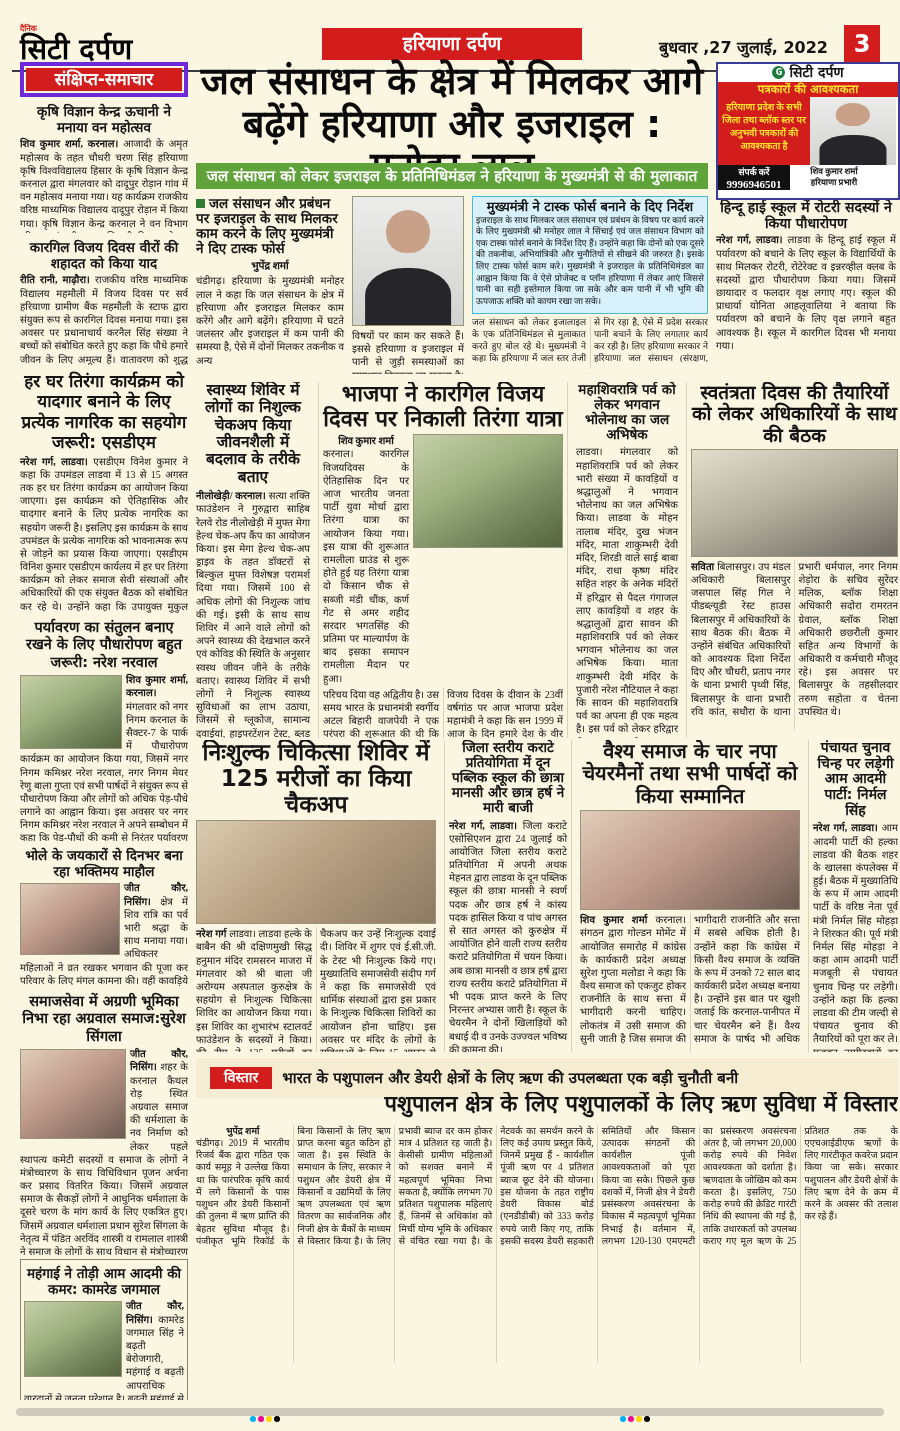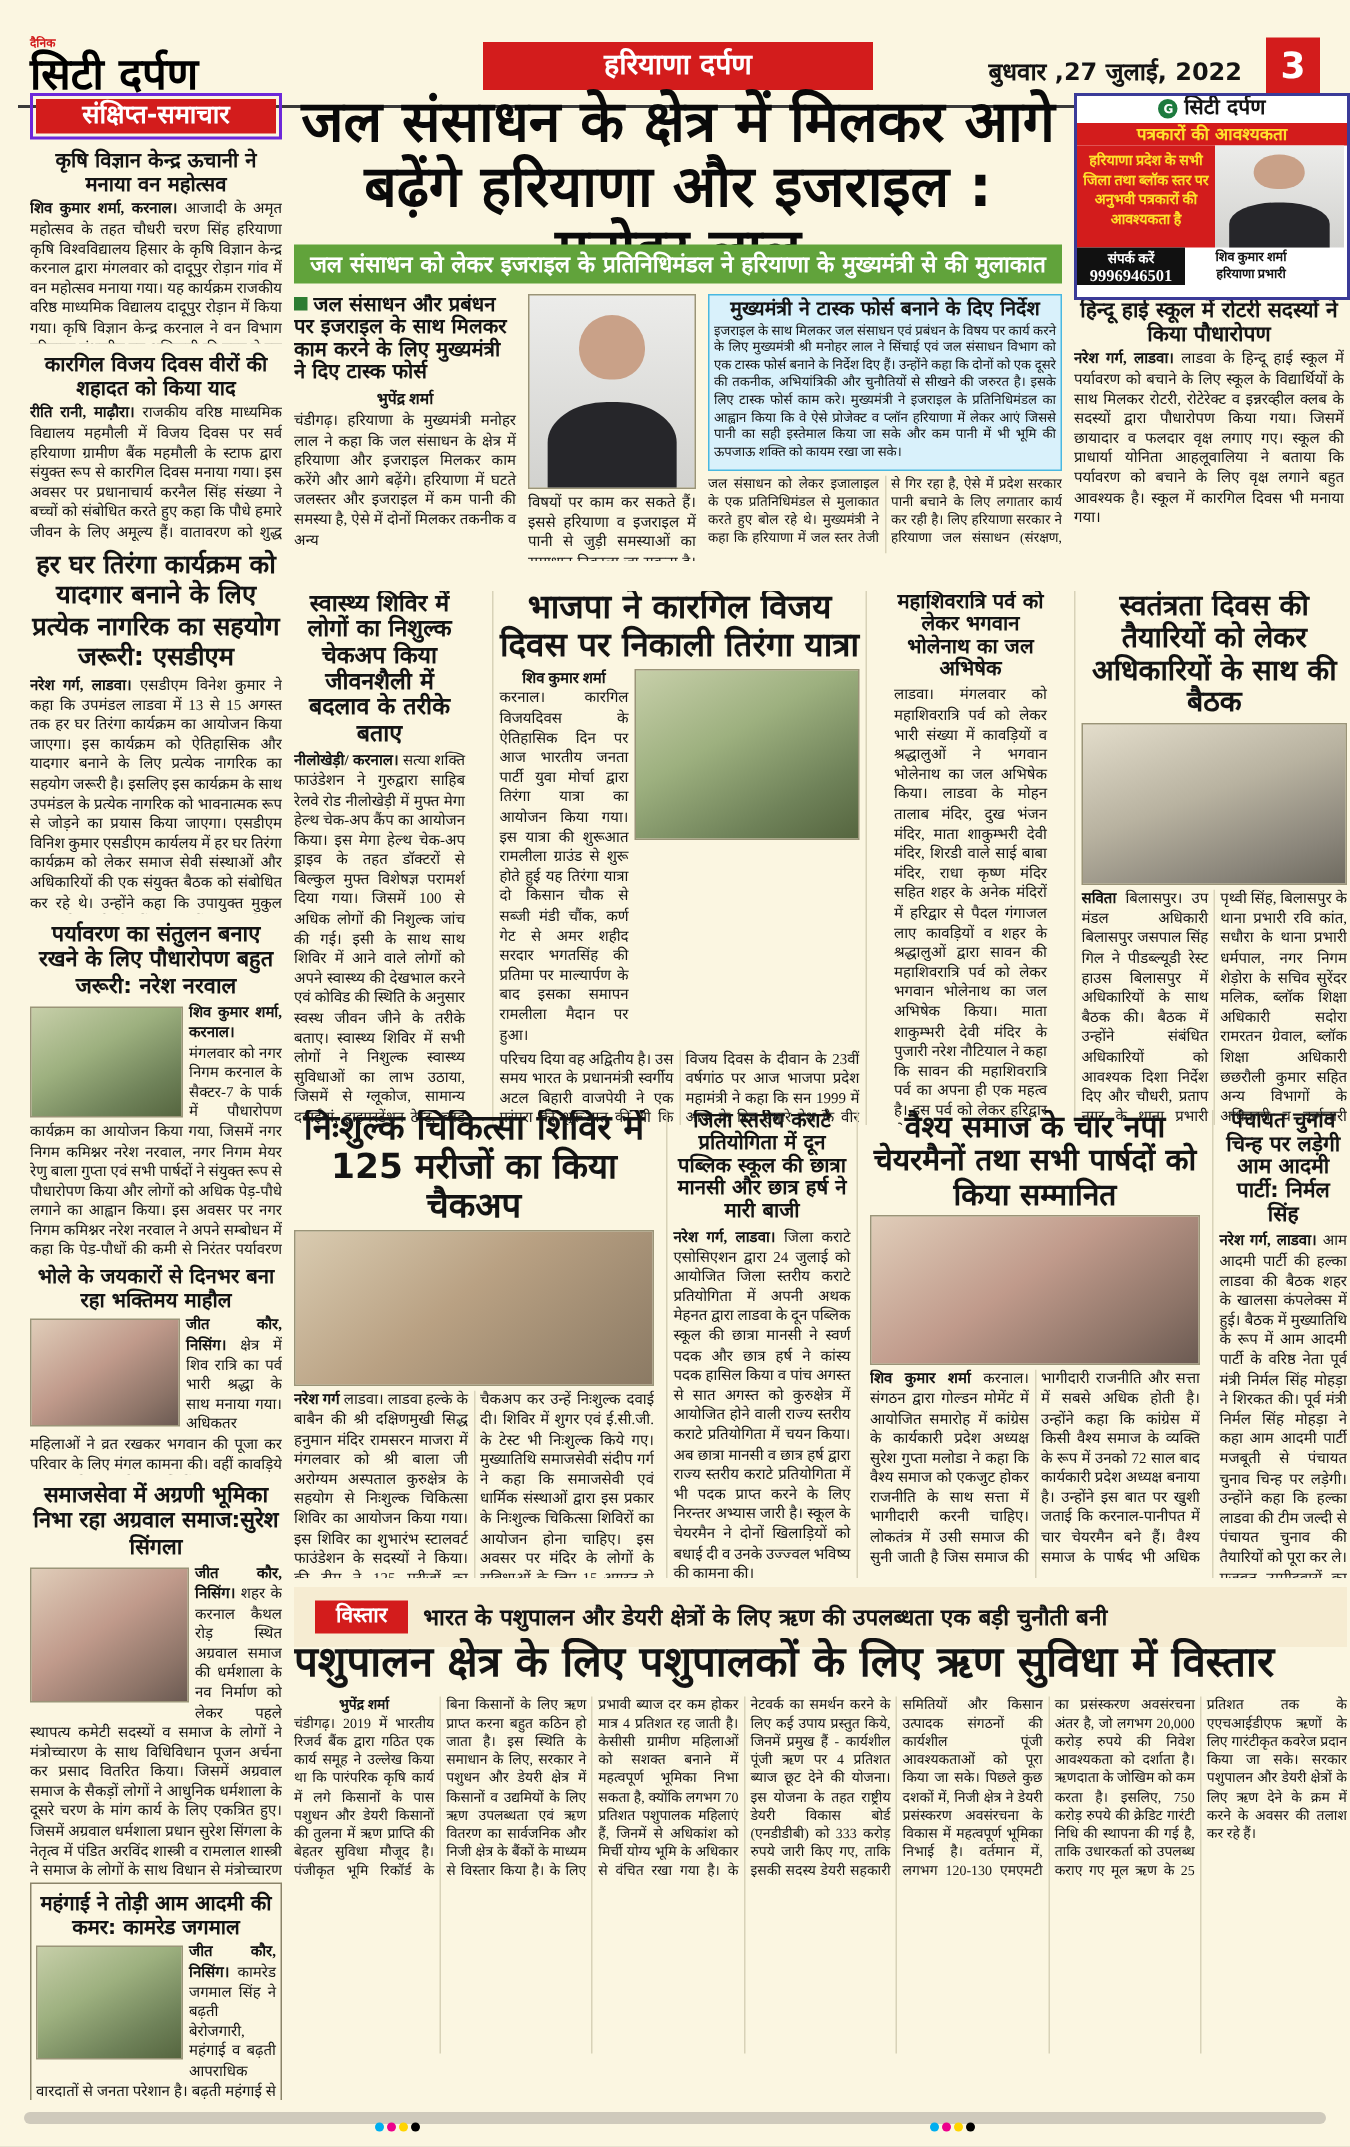--- a/index.html
+++ b/index.html
@@ -33,21 +33,21 @@
     <div class="abs" style="left:8px;top:2px;">
       <div style="color:#d21c1c;font-size:8px;font-weight:bold;">दैनिक</div>
       <div class="hd" style="font-size:29px;color:#000;">सिटी दर्पण</div>
     </div>
     <div class="abs hd" style="left:310px;top:8px;width:260px;height:32px;background:#d31c1c;color:#fff;font-size:19px;display:flex;align-items:center;justify-content:center;">हरियाणा दर्पण</div>
     <div class="abs" style="right:60px;top:16px;font-size:16px;font-weight:bold;font-family:'DejaVu Sans',sans-serif;">बुधवार ,27 जुलाई, 2022</div>
     <div class="abs hd" style="right:8px;top:5px;width:36px;height:38px;background:#d31c1c;color:#fff;font-size:24px;display:flex;align-items:center;justify-content:center;">3</div>
   </div>
 
   <div class="abs" style="left:20px;top:62px;width:168px;height:1338px;overflow:hidden;">
-    <div style="border:2px solid #6d28d9;padding:2px;margin-bottom:4px;">
+    <div style="border:4px solid #6d28d9;padding:2px;margin-bottom:4px;">
       <div class="hd" style="background:#d31c1c;color:#fff;font-size:17px;text-align:center;padding:2px 0;">संक्षिप्त-समाचार</div>
     </div>
 
     <div class="sb-art" style="height:132px;">
       <div class="sb-h">कृषि विज्ञान केन्द्र ऊचानी ने मनाया वन महोत्सव</div>
       <div class="body-txt"><b>शिव कुमार शर्मा, करनाल।</b> <span>आजादी के अमृत महोत्सव के तहत चौधरी चरण सिंह हरियाणा कृषि विश्वविद्यालय हिसार के कृषि विज्ञान केन्द्र करनाल द्वारा मंगलवार को दादूपुर रोड़ान गांव में वन महोत्सव मनाया गया। यह कार्यक्रम राजकीय वरिष्ठ माध्यमिक विद्यालय दादूपुर रोड़ान में किया गया। कृषि विज्ञान केन्द्र करनाल ने वन विभाग हरियाणा संभागीय वन अधिकारी की मदद से इस प्रोग्राम का आयोजन किया गया। केन्द्र के कॉर्डिनेटर डॉ. महा सिंह, जिला विस्तार विशेषज्ञ डॉ. विजय कुमार ने किसानों व स्कूल के विद्यार्थियों को पानी बचाने और अधिक से अधिक पेड़ लगाने के लिए प्रेरित किया। इस अवसर पर दादूपुर गांव के पूर्व सरपंच व राजकीय वरिष्ठ माध्यमिक विद्यालय दादूपुर रोड़ान के कार्यकारी प्रधानाचार्य सहित समस्त स्टाफ भी मौजूद रहा।</span></div>
     </div>
 
     <div class="sb-art" style="height:128px;">
       <div class="sb-h">कारगिल विजय दिवस वीरों की शहादत को किया याद</div>
@@ -126,21 +126,21 @@
     </div>
     <div style="flex:1;">
       <div style="background:#d9f1fb;border:1px solid #49b8e0;padding:3px;height:110px;overflow:hidden;">
         <div class="hd" style="font-size:13px;text-align:center;">मुख्यमंत्री ने टास्क फोर्स बनाने के दिए निर्देश</div>
         <div class="body-txt" style="font-size:8.8px;">इजराइल के साथ मिलकर जल संसाधन एवं प्रबंधन के विषय पर कार्य करने के लिए मुख्यमंत्री श्री मनोहर लाल ने सिंचाई एवं जल संसाधन विभाग को एक टास्क फोर्स बनाने के निर्देश दिए हैं। उन्होंने कहा कि दोनों को एक दूसरे की तकनीक, अभियांत्रिकी और चुनौतियों से सीखने की जरुरत है। इसके लिए टास्क फोर्स काम करे। मुख्यमंत्री ने इजराइल के प्रतिनिधिमंडल का आह्वान किया कि वे ऐसे प्रोजेक्ट व प्लॉन हरियाणा में लेकर आएं जिससे पानी का सही इस्तेमाल किया जा सके और कम पानी में भी भूमि की ऊपजाऊ शक्ति को कायम रखा जा सके।</div>
       </div>
       <div class="body-txt twocol" style="margin-top:3px;height:52px;overflow:hidden;font-size:9px;">जल संसाधन को लेकर इजालाइल के एक प्रतिनिधिमंडल से मुलाकात करते हुए बोल रहे थे। मुख्यमंत्री ने कहा कि हरियाणा में जल स्तर तेजी से गिर रहा है, ऐसे में प्रदेश सरकार पानी बचाने के लिए लगातार कार्य कर रही है। लिए हरियाणा सरकार ने हरियाणा जल संसाधन (संरक्षण, विनियमन और प्रबंधन) प्राधिकरण बनाया है, जिसके तहत प्रदेश के 18 हजार तालाबों के जीणोद्वार का जिम्मा उठाया गया है। इन तालाबों की सफाई के साथ-साथ इन्हें डिस्टिल्ट भी किया जा रहा है, ताकि भूमि में पानी की ज्यादा से ज्यादा रिचार्जिंग हो। इसके साथ-साथ प्रदेशभर में सीवरेज ट्रीटमेंट प्लांट (एसटीपी) लगाए जा रहे हैं। इन एसटीपी के पानी को खेती, निर्माण और घरों में गार्डनिंग के लिए उपयोग करने पर जोर दिया जा रहा है। खेती में ड्रिप इरीगेशन को बढ़ावा दिया जा रहा है।</div>
     </div>
   </div>
 
-  <div class="abs" style="left:196px;top:394px;width:702px;height:356px;display:flex;gap:18px;overflow:hidden;">
+  <div class="abs" style="left:196px;top:382px;width:702px;height:356px;display:flex;gap:8px;overflow:hidden;">
     <div style="width:114px;">
       <div class="hd" style="font-size:15.5px;text-align:center;">स्वास्थ्य शिविर में लोगों का निशुल्क चेकअप किया जीवनशैली में बदलाव के तरीके बताए</div>
       <div class="body-txt" style="margin-top:3px;"><b>नीलोखेड़ी/ करनाल।</b> <span>सत्या शक्ति फाउंडेशन ने गुरुद्वारा साहिब रेलवे रोड नीलोखेड़ी में मुफ्त मेगा हेल्थ चेक-अप कैंप का आयोजन किया। इस मेगा हेल्थ चेक-अप ड्राइव के तहत डॉक्टरों से बिल्कुल मुफ्त विशेषज्ञ परामर्श दिया गया। जिसमें 100 से अधिक लोगों की निशुल्क जांच की गई। इसी के साथ साथ शिविर में आने वाले लोगों को अपने स्वास्थ्य की देखभाल करने एवं कोविड की स्थिति के अनुसार स्वस्थ जीवन जीने के तरीके बताए। स्वास्थ्य शिविर में सभी लोगों ने निशुल्क स्वास्थ्य सुविधाओं का लाभ उठाया, जिसमें से ग्लूकोज, सामान्य दवाईयां, हाइपरटेंशन टेस्ट, ब्लड शुगर टेस्ट, ब्लड प्रेशर आदि के साथ-साथ आयुर्वेदिक सलाह भी उपलब्ध करवाई गई। एचएमवी के डॉक्टरों की टीम द्वारा मुफ्त परामर्श दिया गया।</span></div>
     </div>
     <div style="width:240px;border-left:1px solid #d8d2b8;border-right:1px solid #d8d2b8;padding:0 4px;">
       <div class="hd" style="font-size:22px;text-align:center;">भाजपा ने कारगिल विजय दिवस पर निकाली तिरंगा यात्रा</div>
       <div style="display:flex;gap:4px;margin-top:3px;">
         <div style="width:86px;" class="body-txt"><b style="display:block;text-align:center;">शिव कुमार शर्मा</b><span>करनाल। कारगिल विजयदिवस के ऐतिहासिक दिन पर आज भारतीय जनता पार्टी युवा मोर्चा द्वारा तिरंगा यात्रा का आयोजन किया गया। इस यात्रा की शुरूआत रामलीला ग्राउंड से शुरू होते हुई यह तिरंगा यात्रा दो किसान चौक से सब्जी मंडी चौंक, कर्ण गेट से अमर शहीद सरदार भगतसिंह की प्रतिमा पर माल्यार्पण के बाद इसका समापन रामलीला मैदान पर हुआ।</span></div>
         <div class="photo ph-crowd" style="flex:1;height:112px;"></div>
       </div>
@@ -177,21 +177,21 @@
       <div class="body-txt" style="margin-top:3px;"><b>नरेश गर्ग, लाडवा।</b> <span>आम आदमी पार्टी की हल्का लाडवा की बैठक शहर के खालसा कंपलेक्स में हुई। बैठक में मुख्यातिथि के रूप में आम आदमी पार्टी के वरिष्ठ नेता पूर्व मंत्री निर्मल सिंह मोहड़ा ने शिरकत की। पूर्व मंत्री निर्मल सिंह मोहड़ा ने कहा आम आदमी पार्टी मजबूती से पंचायत चुनाव चिन्ह पर लड़ेगी। उन्होंने कहा कि हल्का लाडवा की टीम जल्दी से पंचायत चुनाव की तैयारियों को पूरा कर ले। मजबूत उम्मीदवारों का आवेदन लेकर पार्टी नेतृत्व को सौंपे। वहीं जिलाध्यक्ष मेवा राम आर्य ने कहा कि जिले में हल्का लाडवा की टीम सबसे मजबूत टीम है। नगरपालिका चुनाव की तरह जिला परिषद चुनाव में दमखम दिखाएगी। वहीं हल्का लाडवा प्रधान अमरीक बकाली ने कहा कि आम आदमी पार्टी मजबूती से पंचायत चुनाव लड़ेगी।</span></div>
     </div>
   </div>
 
   <div class="abs" style="left:196px;top:1058px;width:702px;height:40px;background:#f6ecd2;display:flex;align-items:center;gap:10px;">
     <span class="hd" style="background:#d31c1c;color:#fff;font-size:14px;padding:3px 14px;margin-left:14px;">विस्तार</span>
     <span class="hd" style="font-size:15px;">भारत के पशुपालन और डेयरी क्षेत्रों के लिए ऋण की उपलब्धता एक बड़ी चुनौती बनी</span>
   </div>
 
   <div class="abs" style="left:196px;top:1092px;width:702px;height:306px;overflow:hidden;">
-    <div class="hd" style="font-size:28px;text-align:left;">पशुपालन क्षेत्र के लिए पशुपालकों के लिए ऋण सुविधा में विस्तार</div>
+    <div class="hd" style="font-size:22px;text-align:right;">पशुपालन क्षेत्र के लिए पशुपालकों के लिए ऋण सुविधा में विस्तार</div>
     <div class="body-txt" style="column-count:7;column-gap:8px;column-rule:1px solid #d8d2b8;margin-top:8px;height:238px;font-size:9.3px;">
       <b style="display:block;text-align:center;">भुपेंद्र शर्मा</b>
       <span>चंडीगढ़। 2019 में भारतीय रिजर्व बैंक द्वारा गठित एक कार्य समूह ने उल्लेख किया था कि पारंपरिक कृषि कार्य में लगे किसानों के पास पशुधन और डेयरी किसानों की तुलना में ऋण प्राप्ति की बेहतर सुविधा मौजूद है। पंजीकृत भूमि रिकॉर्ड के बिना किसानों के लिए ऋण प्राप्त करना बहुत कठिन हो जाता है। इस स्थिति के समाधान के लिए, सरकार ने पशुधन और डेयरी क्षेत्र में किसानों व उद्यमियों के लिए ऋण उपलब्धता एवं ऋण वितरण का सार्वजनिक और निजी क्षेत्र के बैंकों के माध्यम से विस्तार किया है। के लिए प्रभावी ब्याज दर कम होकर मात्र 4 प्रतिशत रह जाती है। केसीसी ग्रामीण महिलाओं को सशक्त बनाने में महत्वपूर्ण भूमिका निभा सकता है, क्योंकि लगभग 70 प्रतिशत पशुपालक महिलाएं हैं, जिनमें से अधिकांश को मिर्ची योग्य भूमि के अधिकार से वंचित रखा गया है। के नेटवर्क का समर्थन करने के लिए कई उपाय प्रस्तुत किये, जिनमें प्रमुख हैं - कार्यशील पूंजी ऋण पर 4 प्रतिशत ब्याज छूट देने की योजना। इस योजना के तहत राष्ट्रीय डेयरी विकास बोर्ड (एनडीडीबी) को 333 करोड़ रुपये जारी किए गए, ताकि इसकी सदस्य डेयरी सहकारी समितियों और किसान उत्पादक संगठनों की कार्यशील पूंजी आवश्यकताओं को पूरा किया जा सके। पिछले कुछ दशकों में, निजी क्षेत्र ने डेयरी प्रसंस्करण अवसंरचना के विकास में महत्वपूर्ण भूमिका निभाई है। वर्तमान में, लगभग 120-130 एमएमटी का प्रसंस्करण अवसंरचना अंतर है, जो लगभग 20,000 करोड़ रुपये की निवेश आवश्यकता को दर्शाता है। ऋणदाता के जोखिम को कम करता है। इसलिए, 750 करोड़ रुपये की क्रेडिट गारंटी निधि की स्थापना की गई है, ताकि उधारकर्ता को उपलब्ध कराए गए मूल ऋण के 25 प्रतिशत तक के एएचआईडीएफ ऋणों के लिए गारंटीकृत कवरेज प्रदान किया जा सके। सरकार पशुपालन और डेयरी क्षेत्रों के लिए ऋण देने के क्रम में करने के अवसर की तलाश कर रहे हैं।</span>
     </div>
   </div>
 
   <div class="abs" style="left:16px;top:1408px;width:868px;height:8px;background:#cfcabc;border-radius:4px;"></div>
   <div class="abs" style="left:250px;top:1408px;">
     <span class="dot" style="background:#00aeef;"></span><span class="dot" style="background:#ec008c;"></span><span class="dot" style="background:#ffd400;"></span><span class="dot" style="background:#000;"></span>
   </div>

